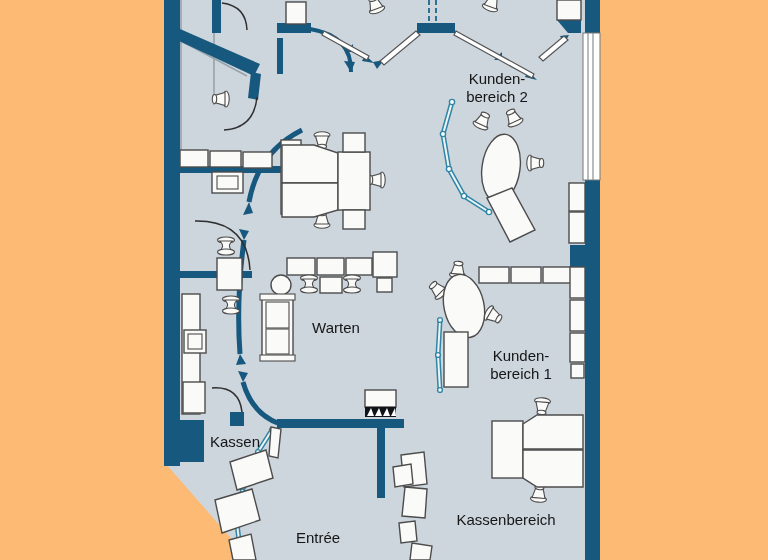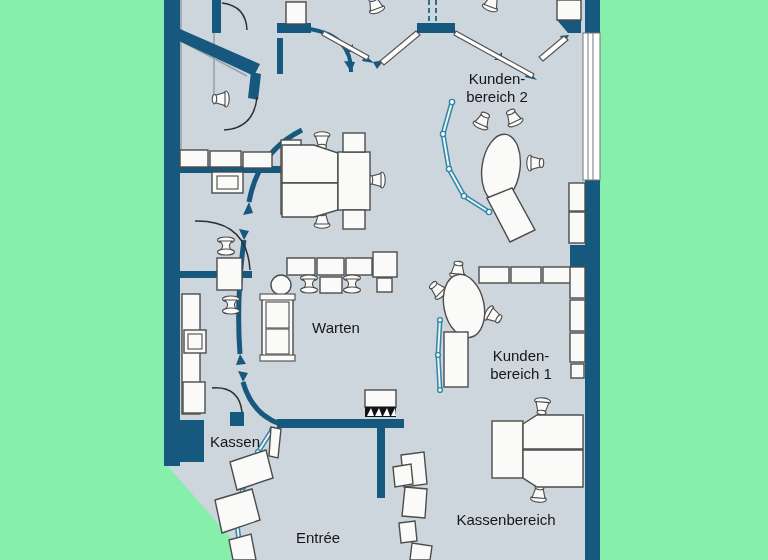--- a/index.html
+++ b/index.html
@@ -1,16 +1,16 @@
 <!DOCTYPE html>
 <html><head>
 <meta charset="utf-8">
 <style>
   html,body{margin:0;padding:0;background:#ffffff;}
-  .stage{position:relative;width:768px;height:560px;background:#86efac;overflow:hidden;
+  .stage{position:relative;width:768px;height:560px;background:#fdba74;overflow:hidden;
          font-family:"Liberation Sans",sans-serif;}
   svg{display:block;}
   .furn{fill:#fafaf8;stroke:#4c4c4c;stroke-width:1.4;}
   .furn-thin{fill:#fafaf8;stroke:#4c4c4c;stroke-width:1.1;}
   .inner{fill:none;stroke:#4c4c4c;stroke-width:1.1;}
   .arcwall{fill:none;stroke-width:5;stroke-linecap:butt;}
   .arcwall4{fill:none;stroke-width:4;}
   .door{fill:none;stroke:#2e2e2e;stroke-width:1.5;}
   .grayline{stroke:#98a2aa;stroke-width:1.6;fill:none;}
   .tealcore{fill:none;stroke-width:5;stroke-linejoin:round;}

